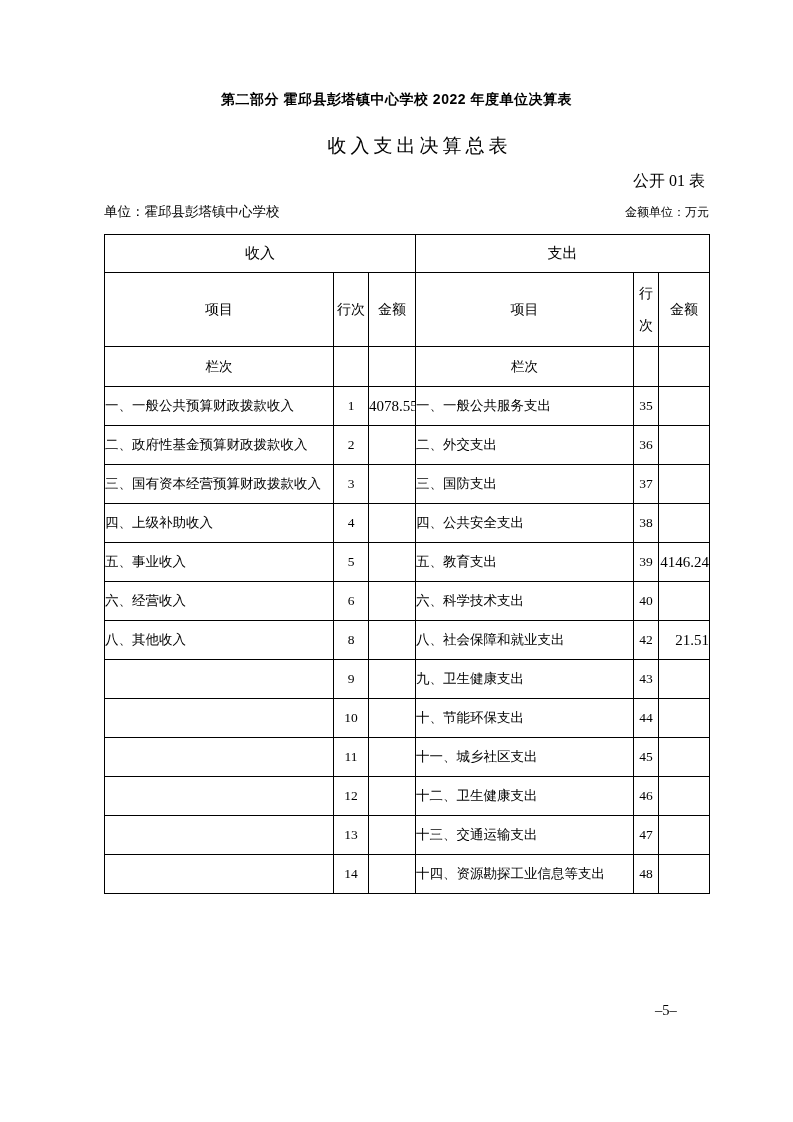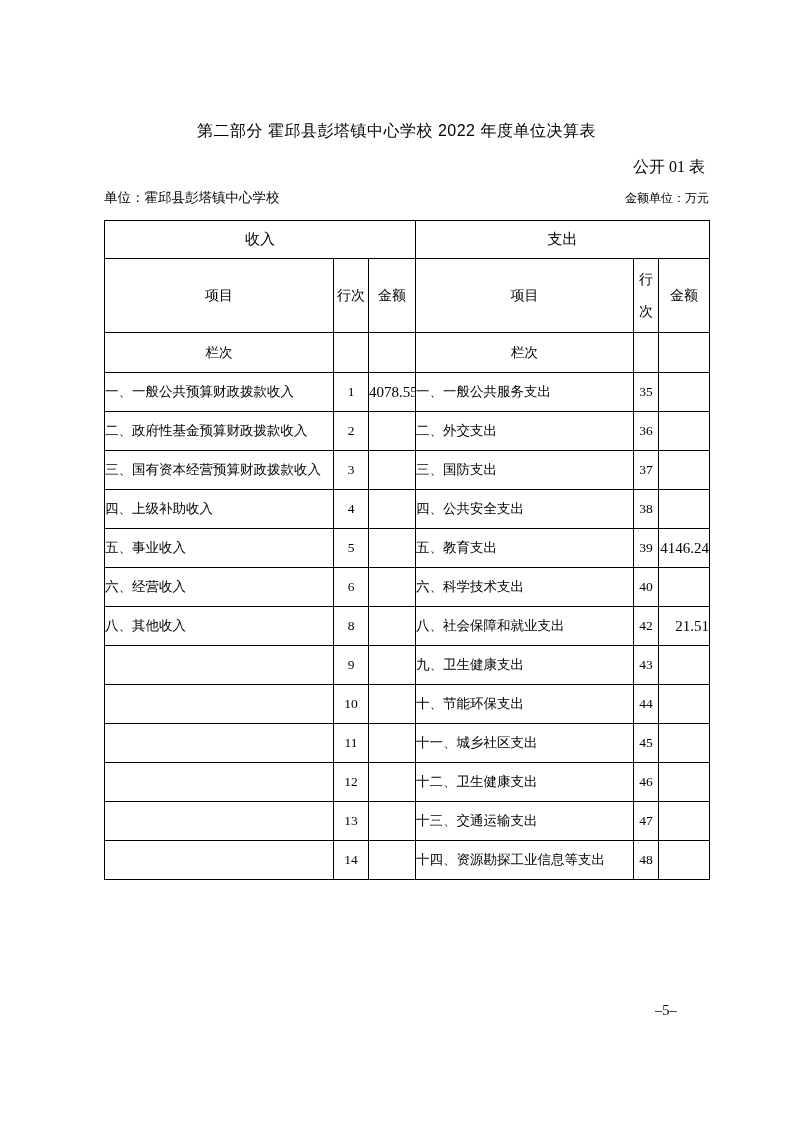--- a/index.html
+++ b/index.html
@@ -5,25 +5,25 @@
   html, body { margin: 0; padding: 0; }
   body {
     width: 793px; height: 1122px;
     background: #ffffff; color: #000;
     font-family: "Liberation Serif", "DejaVu Serif", serif;
     position: relative; overflow: hidden;
   }
   .page { position: relative; width: 793px; height: 1122px; }
 
   .doc-title {
-    padding-top: 120px;
+    padding-top: 88px;
     text-align: center;
     font-family: "Liberation Sans", "DejaVu Sans", sans-serif;
-    font-weight: 400;
-    font-size: 16px; line-height: 22px;
+    font-weight: 700;
+    font-size: 14px; line-height: 22px;
     letter-spacing: 0.5px;
   }
   .doc-subtitle {
     margin-top: 26px;
     text-align: center;
     font-size: 19px; line-height: 20px;
     letter-spacing: 4px;
     padding-left: 46px; 
   }
   .table-code {
@@ -67,20 +67,21 @@
     position: absolute; left: 655px; top: 1002px;
     font-size: 14.5px; line-height: 16px;
   }
 </style>
 </head>
 <body>
 
 <div class="page">
 
   <div class="doc-title">第二部分 霍邱县彭塔镇中心学校 2022 年度单位决算表</div>
+  <div class="doc-subtitle">收入支出决算总表</div>
   <div class="table-code">公开 01 表</div>
 
   <div class="unit-row">
     <span class="unit-label">单位：霍邱县彭塔镇中心学校</span>
     <span class="amount-unit">金额单位：万元</span>
   </div>
 
   <table class="budget">
     <colgroup>
       <col style="width:229px">

